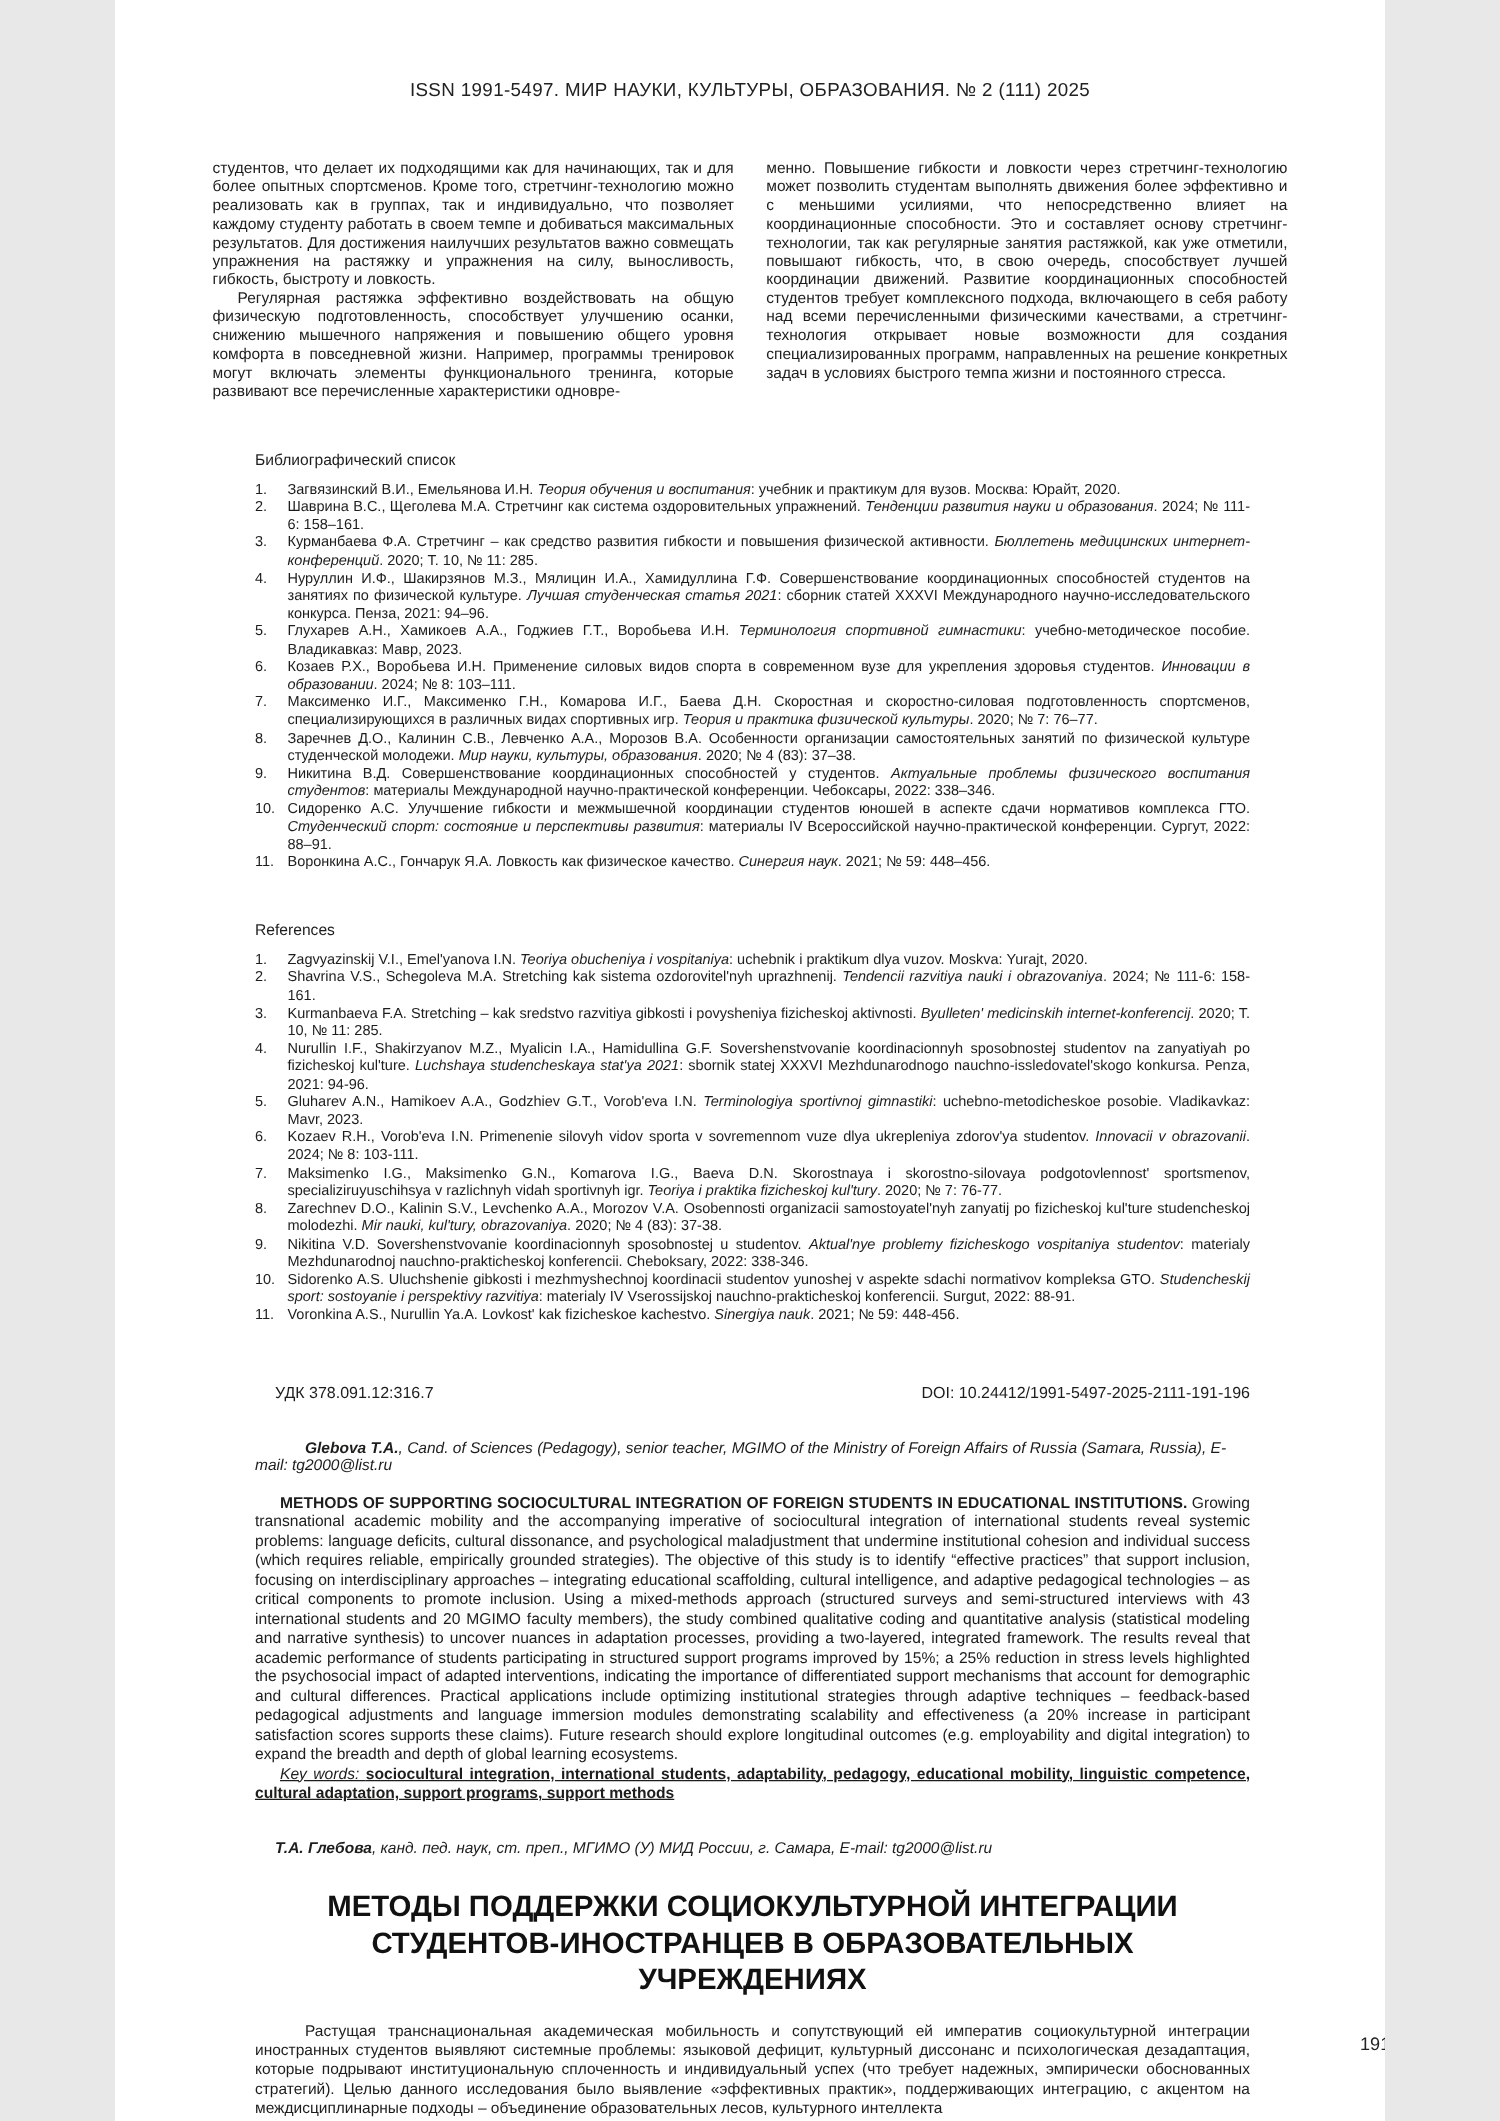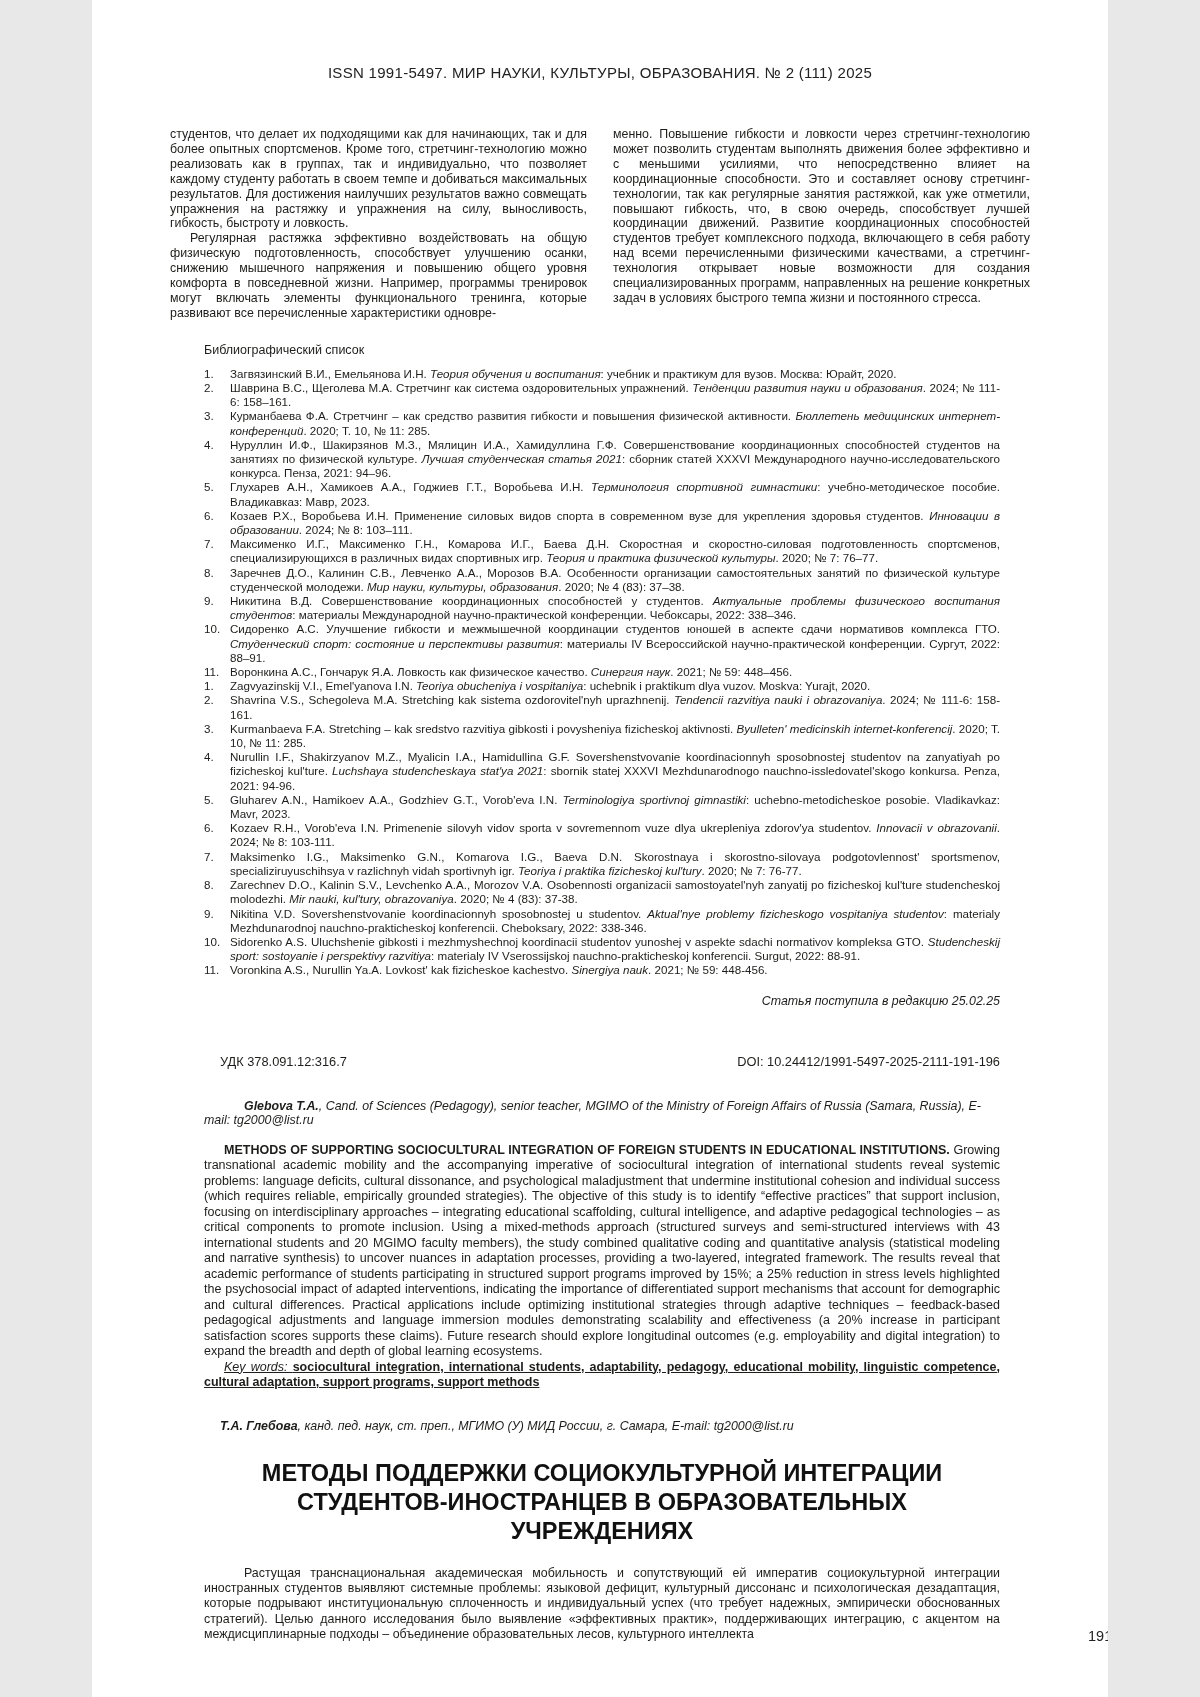--- a/index.html
+++ b/index.html
@@ -9,21 +9,21 @@
     margin:0 auto;overflow:hidden;color:#1d1d1b;
     font-family:"Liberation Sans", sans-serif;
   }
   .content{padding:64px 78px 0 78px;}
   .journal-header{text-align:center;font-size:15px;letter-spacing:.3px;color:#222;}
   .cols{display:flex;gap:26px;margin-top:46px;}
   .col{flex:1;text-align:justify;font-size:12.4px;line-height:14.9px;}
   .col p{margin:0;}
   .col p.indent{text-indent:20px;}
   .inner{margin:0 30px 0 34px;}
-  .sec-title{font-size:12.5px;margin:22px 0 10px 0;}
+  .sec-title{font-size:12.5px;margin:40px 0 10px 0;}
   .ref-list{font-size:11.6px;line-height:14.2px;}
   .ref-item{display:flex;text-align:justify;}
   .ref-num{flex:0 0 26px;}
   .ref-body{flex:1;}
   .i{font-style:italic;}
   .b{font-weight:bold;}
   .received{text-align:right;font-style:italic;font-size:12.4px;margin-top:16px;}
   .meta-row{display:flex;justify-content:space-between;margin-top:46px;font-size:12.8px;padding-left:16px;}
   .author-line{margin:30px 0 0 0;font-size:12.4px;text-indent:40px;}
   .abstract{margin:16px 0 0 0;font-size:12.5px;line-height:15.5px;text-align:justify;text-indent:20px;}
@@ -94,20 +94,21 @@
           <div class="ref-item">
             <span class="ref-num">10.</span>
             <span class="ref-body"><span>Сидоренко А.С. Улучшение гибкости и межмышечной координации студентов юношей в аспекте сдачи нормативов комплекса ГТО. </span><span class="i">Студенческий спорт: состояние и перспективы развития</span><span>: материалы IV Всероссийской научно-практической конференции. Сургут, 2022: 88–91.</span></span>
           </div>
           <div class="ref-item">
             <span class="ref-num">11.</span>
             <span class="ref-body"><span>Воронкина А.С., Гончарук Я.А. Ловкость как физическое качество. </span><span class="i">Синергия наук</span><span>. 2021; № 59: 448–456.</span></span>
           </div>
         </div>
 
+      <div class="sec-title">References</div>
       <div class="ref-list">
           <div class="ref-item">
             <span class="ref-num">1.</span>
             <span class="ref-body"><span>Zagvyazinskij V.I., Emel'yanova I.N. </span><span class="i">Teoriya obucheniya i vospitaniya</span><span>: uchebnik i praktikum dlya vuzov. Moskva: Yurajt, 2020.</span></span>
           </div>
           <div class="ref-item">
             <span class="ref-num">2.</span>
             <span class="ref-body"><span>Shavrina V.S., Schegoleva M.A. Stretching kak sistema ozdorovitel'nyh uprazhnenij. </span><span class="i">Tendencii razvitiya nauki i obrazovaniya</span><span>. 2024; № 111-6: 158-161.</span></span>
           </div>
           <div class="ref-item">
@@ -141,21 +142,20 @@
           <div class="ref-item">
             <span class="ref-num">10.</span>
             <span class="ref-body"><span>Sidorenko A.S. Uluchshenie gibkosti i mezhmyshechnoj koordinacii studentov yunoshej v aspekte sdachi normativov kompleksa GTO. </span><span class="i">Studencheskij sport: sostoyanie i perspektivy razvitiya</span><span>: materialy IV Vserossijskoj nauchno-prakticheskoj konferencii. Surgut, 2022: 88-91.</span></span>
           </div>
           <div class="ref-item">
             <span class="ref-num">11.</span>
             <span class="ref-body"><span>Voronkina A.S., Nurullin Ya.A. Lovkost' kak fizicheskoe kachestvo. </span><span class="i">Sinergiya nauk</span><span>. 2021; № 59: 448-456.</span></span>
           </div>
         </div>
 
-      <div class="received">Статья поступила в редакцию 25.02.25</div>
 
       <div class="meta-row">
         <span>УДК 378.091.12:316.7</span>
         <span>DOI: 10.24412/1991-5497-2025-2111-191-196</span>
       </div>
 
       <p class="author-line"><span class="b i">Glebova T.A.</span><span class="i">, Cand. of Sciences (Pedagogy), senior teacher, MGIMO of the Ministry of Foreign Affairs of Russia (Samara, Russia), E-mail: tg2000@list.ru</span></p>
 
       <p class="abstract"><span class="b">METHODS OF SUPPORTING SOCIOCULTURAL INTEGRATION OF FOREIGN STUDENTS IN EDUCATIONAL INSTITUTIONS. </span><span>Growing transnational academic mobility and the accompanying imperative of sociocultural integration of international students reveal systemic problems: language deficits, cultural dissonance, and psychological maladjustment that undermine institutional cohesion and individual success (which requires reliable, empirically grounded strategies). The objective of this study is to identify “effective practices” that support inclusion, focusing on interdisciplinary approaches – integrating educational scaffolding, cultural intelligence, and adaptive pedagogical technologies – as critical components to promote inclusion. Using a mixed-methods approach (structured surveys and semi-structured interviews with 43 international students and 20 MGIMO faculty members), the study combined qualitative coding and quantitative analysis (statistical modeling and narrative synthesis) to uncover nuances in adaptation processes, providing a two-layered, integrated framework. The results reveal that academic performance of students participating in structured support programs improved by 15%; a 25% reduction in stress levels highlighted the psychosocial impact of adapted interventions, indicating the importance of differentiated support mechanisms that account for demographic and cultural differences. Practical applications include optimizing institutional strategies through adaptive techniques – feedback-based pedagogical adjustments and language immersion modules demonstrating scalability and effectiveness (a 20% increase in participant satisfaction scores supports these claims). Future research should explore longitudinal outcomes (e.g. employability and digital integration) to expand the breadth and depth of global learning ecosystems.</span></p>
 

